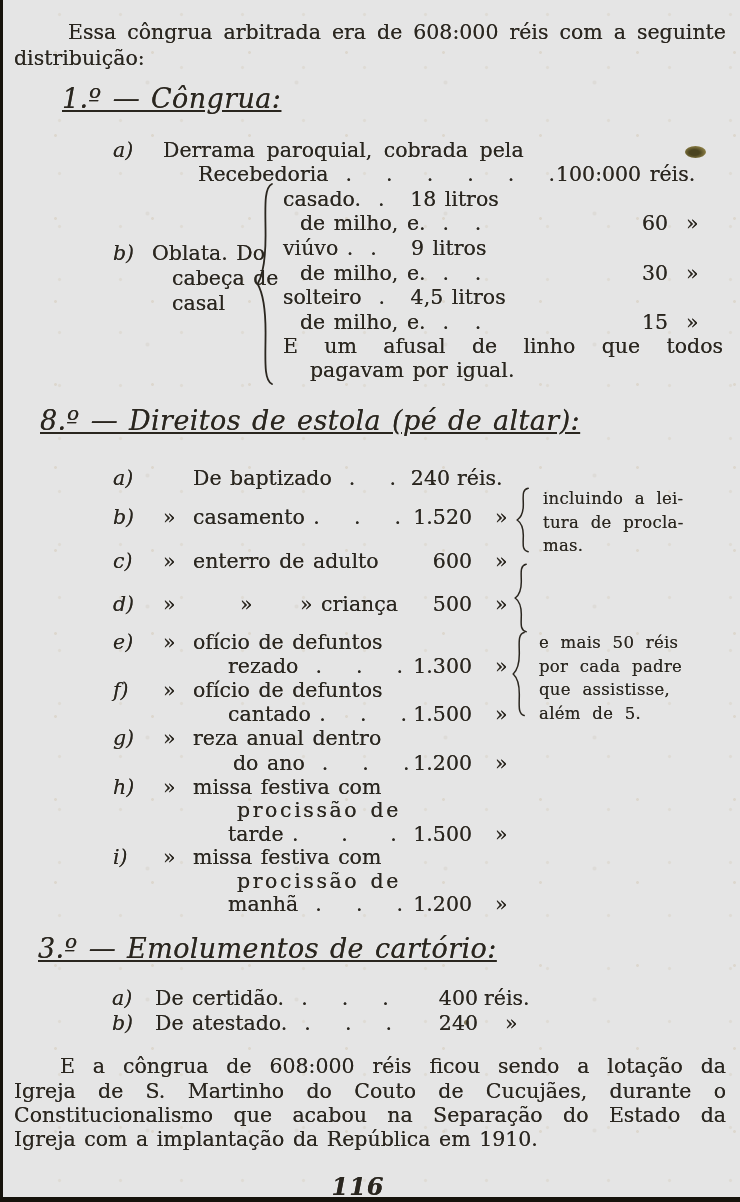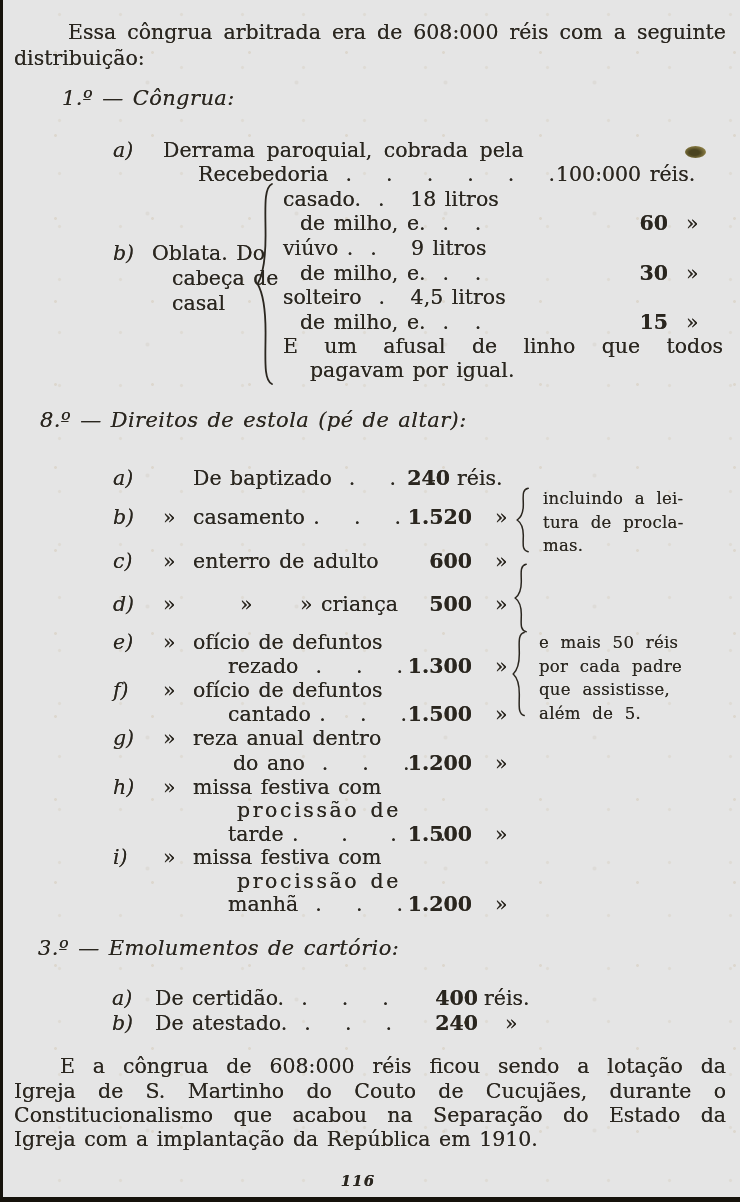--- a/index.html
+++ b/index.html
@@ -18,34 +18,34 @@
     background-size:97px 83px, 61px 53px, 149px 131px;
     background-position:7px 11px, 29px 41px, 73px 17px;
   }
   .t{position:absolute;white-space:pre;font-size:20.5px;line-height:25px;word-spacing:2px;
      text-shadow:0 0 .5px rgba(42,38,31,.75);}
   .tj{position:absolute;white-space:normal;font-size:20.5px;line-height:25px;
       text-align:justify;text-align-last:justify;word-spacing:2px;
       text-shadow:0 0 .5px rgba(42,38,31,.75);}
   .tl{text-align:left;text-align-last:left;}
   .it{font-style:italic;}
-  .heading{font-style:italic;font-size:21px;letter-spacing:.4px;}
-  .val{text-align:right;font-weight:bold;}
+  .heading{font-style:italic;font-size:27px;letter-spacing:.4px;text-decoration:underline;}
+  .val{text-align:right;}
   .note{position:absolute;font-size:16.5px;line-height:23.5px;white-space:pre-line;
         word-spacing:6px;letter-spacing:.3px;text-shadow:0 0 .4px rgba(42,38,31,.7);}
   .ls2{letter-spacing:2.6px;}
   .brace{position:absolute;overflow:visible;}
   .brace path{stroke:#2a261f;fill:none;stroke-linecap:round;}
   .edge-left{position:absolute;left:0;top:0;width:3px;height:1202px;background:#16130c;}
   .edge-bottom{position:absolute;left:0;top:1197px;width:740px;height:5px;background:#16130c;}
   .stain{position:absolute;left:685px;top:146px;width:21px;height:12px;border-radius:50%;
          background:radial-gradient(ellipse at 45% 55%, #4a431f 0 30%, #8a7d44 70%, rgba(138,125,68,0) 100%);}
   .speck{position:absolute;left:464px;top:1020px;width:5px;height:5px;border-radius:50%;background:#6b5f35;opacity:.8;}
   .pagenum{position:absolute;left:322px;top:1172px;width:72px;text-align:center;
-           font-style:italic;font-weight:bold;font-size:15px;letter-spacing:1px;
+           font-style:italic;font-weight:bold;font-size:24px;letter-spacing:1px;
            text-shadow:0 0 .5px rgba(42,38,31,.8);}
 </style>
 </head>
 <body>
 
 <div class="page">
 
   <div class="edge-left"></div>
   <div class="edge-bottom"></div>
   <div class="stain"></div>

